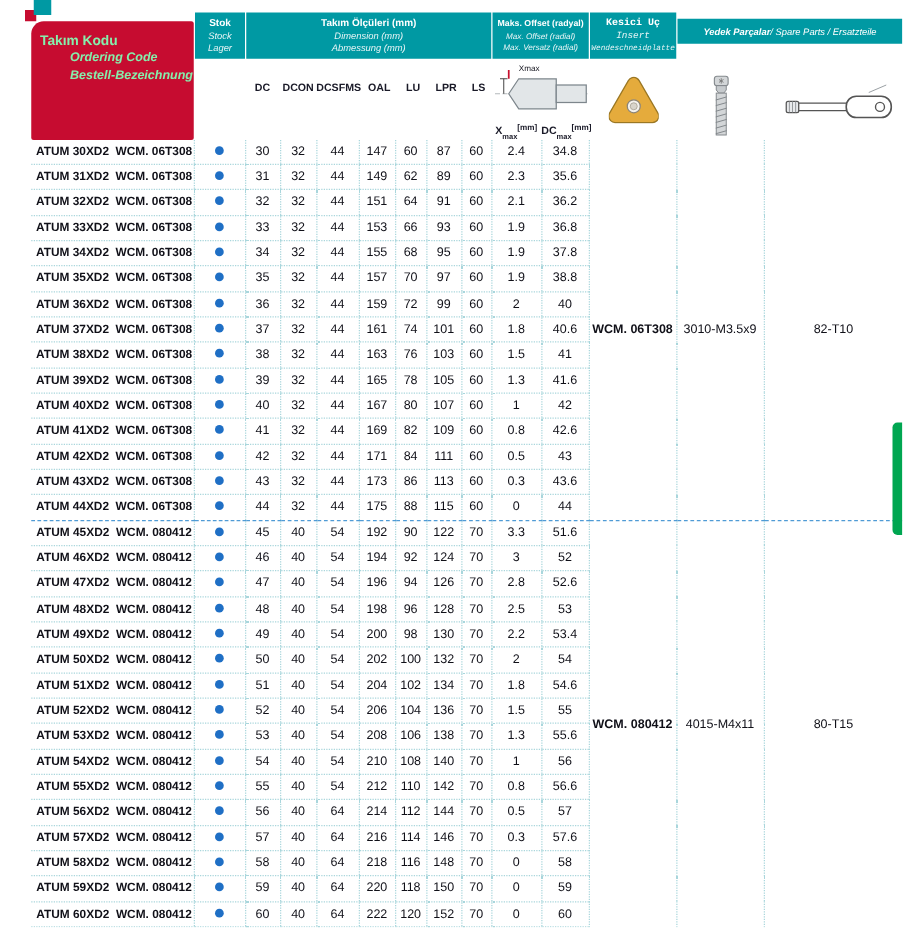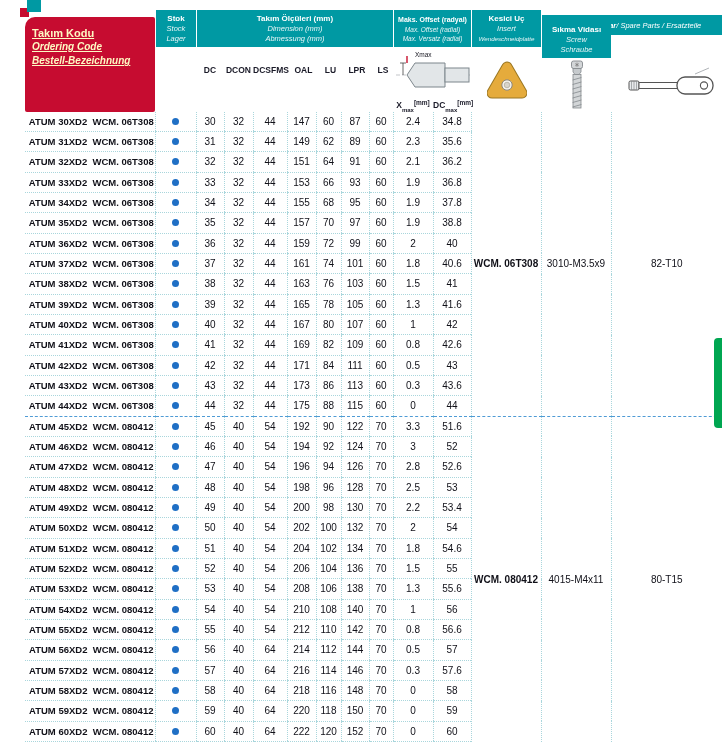--- a/index.html
+++ b/index.html
@@ -6,23 +6,23 @@
   body{font-family:"Liberation Sans",sans-serif;color:#15151f;}
   .page{position:relative;width:722px;height:742px;background:#fff;overflow:hidden;}
   .abs{position:absolute;}
   .teal{background:#0099A3;color:#fff;}
   .band{display:flex;flex-direction:column;justify-content:center;align-items:center;text-align:center;}
   .band .l1{font-weight:bold;font-size:8px;line-height:11px;white-space:nowrap;}
   .band .l2,.band .l3{font-style:italic;font-size:7.5px;line-height:10px;color:rgba(255,255,255,.9);white-space:nowrap;}
   .band.sm .l1{font-size:7px;line-height:10px;}
   .band.sm .l2,.band.sm .l3{font-size:6.5px;line-height:9px;}
   .band.ins .l3{font-size:6.2px;}
-  .redbox{background:#C60C30;color:#fef9c3;border-radius:10px 2px 2px 2px;padding:9px 0 0 7px;box-sizing:border-box;text-decoration:underline;}
+  .redbox{background:#C60C30;color:#86efac;border-radius:10px 2px 2px 2px;padding:9px 0 0 7px;box-sizing:border-box;}
   .redbox .r1{font-weight:bold;font-size:11px;line-height:14px;}
-  .redbox .r2,.redbox .r3{font-weight:bold;font-style:italic;font-size:10px;line-height:14px;}
+  .redbox .r2,.redbox .r3{font-weight:bold;font-style:italic;font-size:10px;line-height:14px;margin-left:24px;}
   .strip{display:flex;align-items:center;justify-content:center;gap:0;}
   .strip .b{font-weight:bold;font-size:7.5px;font-style:italic;white-space:nowrap;}
   .dimlabels{display:flex;align-items:center;}
   .dimlabels span{display:block;text-align:center;font-weight:bold;font-size:8.5px;color:#1a1a28;}
   .offlab{text-align:center;line-height:17px;font-weight:bold;color:#1a1a28;}
   .offlab .base{font-size:8.5px;}
   .offlab sub{font-size:6px;}
   .offlab .unit{font-size:6.5px;position:relative;top:-3px;}
   .iconbox{display:flex;align-items:center;justify-content:center;}
   table.catalog{position:absolute;left:25px;top:112px;width:697px;height:630px;border-collapse:collapse;table-layout:fixed;}
@@ -64,36 +64,31 @@
     <div class="l2">Dimension (mm)</div>
     <div class="l3">Abmessung (mm)</div>
   </div>
 
   <div class="abs teal band sm" style="left:394px;top:10px;width:77px;height:37px;">
     <div class="l1">Maks. Offset (radyal)</div>
     <div class="l2">Max. Offset (radial)</div>
     <div class="l3">Max. Versatz (radial)</div>
   </div>
 
-  <div class="abs teal band ins" style="left:472px;top:10px;width:69px;height:37px;">
+  <div class="abs teal band ins" style="left:472px;top:10px;width:69px;height:37px;font-family:Liberation Mono, monospace;">
     <div class="l1">Kesici Uç</div>
     <div class="l2">Insert</div>
     <div class="l3">Wendeschneidplatte</div>
   </div>
 
   <div class="abs teal strip" style="left:542px;top:0;width:180px;height:20px;margin-top:15px;">
     <span class="b">Yedek Parçalar</span>
     <span class="b" style="font-weight:normal;">/ Spare Parts / Ersatzteile</span>
   </div>
 
-  <div class="abs teal band" style="left:542px;top:21px;width:69px;height:37px;">
-    <div class="l1">Sıkma Vidası</div>
-    <div class="l2">Screw</div>
-    <div class="l3">Schraube</div>
-  </div>
 
 
   <div class="abs dimlabels" style="left:196px;top:48px;width:197px;height:44px;">
     <span style="flex:0 0 28px;">DC</span>
     <span style="flex:0 0 29px;">DCON</span>
     <span style="flex:0 0 34px;">DCSFMS</span>
     <span style="flex:0 0 29px;">OAL</span>
     <span style="flex:0 0 25px;">LU</span>
     <span style="flex:0 0 28px;">LPR</span>
     <span style="flex:0 0 24px;">LS</span>

